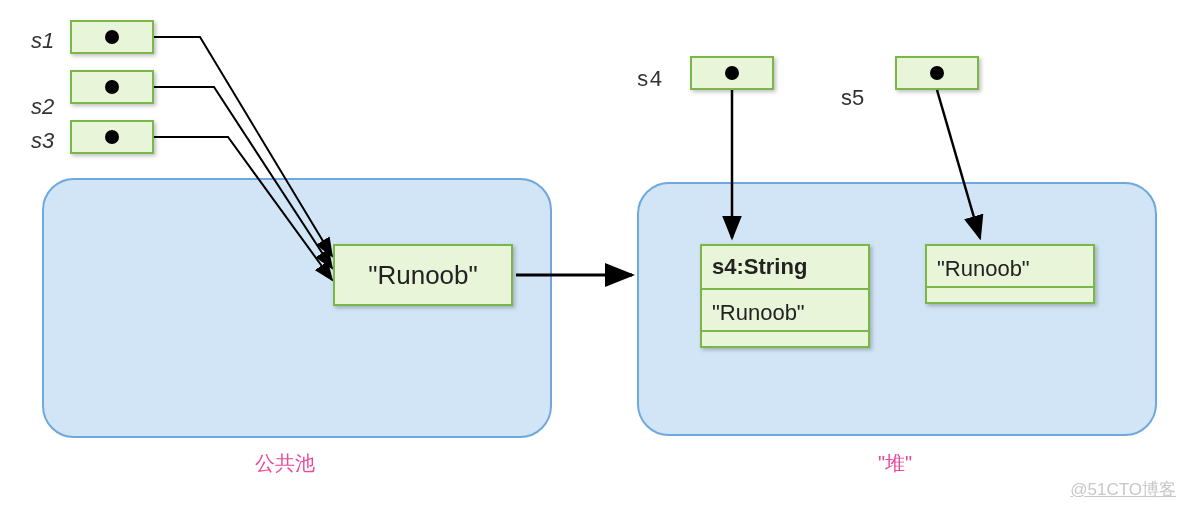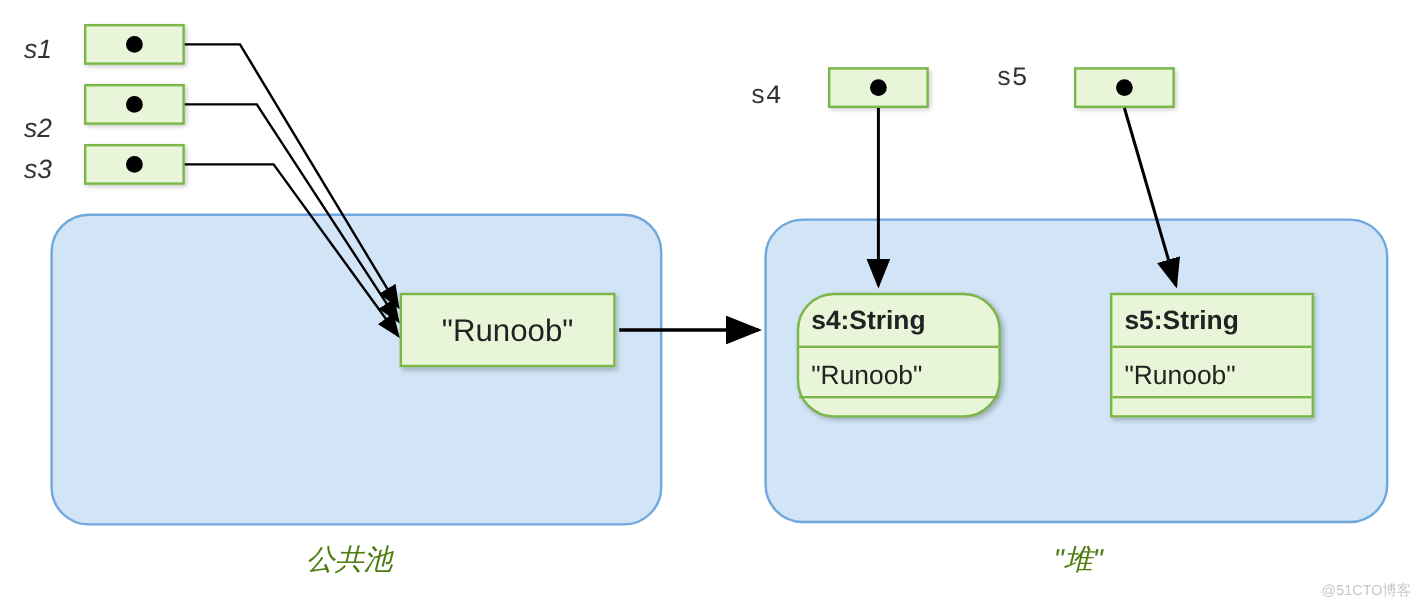--- a/index.html
+++ b/index.html
@@ -14,20 +14,21 @@
   .arena {
     position: absolute;
     width: 1184px;
     height: 505px;
   }
   .ref-label {
     position: absolute;
     font-size: 22px;
     font-style: italic;
     color: #333;
+    margin-left: 11px;
   }
   .ref-box {
     position: absolute;
     width: 84px;
     height: 34px;
     background: #e8f5d8;
     border: 2px solid #7ab648;
     box-shadow: 2px 2px 4px rgba(0,0,0,0.25);
     display: flex;
     align-items: center;
@@ -88,30 +89,30 @@
   }
   .obj-body {
     padding: 10px 10px 4px 10px;
     font-size: 22px;
     color: #222;
     border-bottom: 2px solid #7ab648;
   }
   .obj-footer { height: 14px; }
   .caption {
     position: absolute;
-    font-size: 24px;
-    color: #4d7c0f;
-    font-style: italic;
+    font-size: 20px;
+    color: #ec4899;
   }
   .watermark {
     position: absolute;
     right: 8px;
     bottom: 4px;
-    font-size: 12px;
+    font-size: 17px;
     color: #c7c7c7;
+    text-decoration: underline;
   }
   svg.arrows {
     position: absolute;
     left: 0; top: 0;
     width: 1184px; height: 505px;
     pointer-events: none;
   }
 </style>
 </head>
 <body>
@@ -139,33 +140,32 @@
 
   <div class="string-lit-box">
     <span>"Runoob"</span>
   </div>
 
   <div class="ref-label" style="left:625px; top:68px; font-style:normal;font-family:Liberation Mono, monospace;">s4</div>
   <div class="ref-box" style="left:690px; top:56px;">
       <div class="dot"></div>
     </div>
 
-  <div class="ref-label" style="left:830px; top:53px; font-style:normal;font-family:Liberation Mono, monospace;">s5</div>
+  <div class="ref-label" style="left:830px; top:85px; font-style:normal;">s5</div>
   <div class="ref-box" style="left:895px; top:56px;">
       <div class="dot"></div>
     </div>
 
-  <div class="obj-box" style="left:664px; top:244px;border-radius:31px;">
+  <div class="obj-box" style="left:700px; top:244px;">
     <div class="obj-header">s4:String</div>
     <div class="obj-body">"Runoob"</div>
     <div class="obj-footer"></div>
   </div>
 
   <div class="obj-box" style="left:925px; top:244px;">
-    <div class="obj-header">s5:String</div>
     <div class="obj-body">"Runoob"</div>
     <div class="obj-footer"></div>
   </div>
 
   <div class="caption" style="left:255px; top:450px;">公共池</div>
   <div class="caption" style="left:878px; top:450px;">"堆"</div>
 
   <div class="watermark">@51CTO博客</div>
 
   <svg class="arrows">

